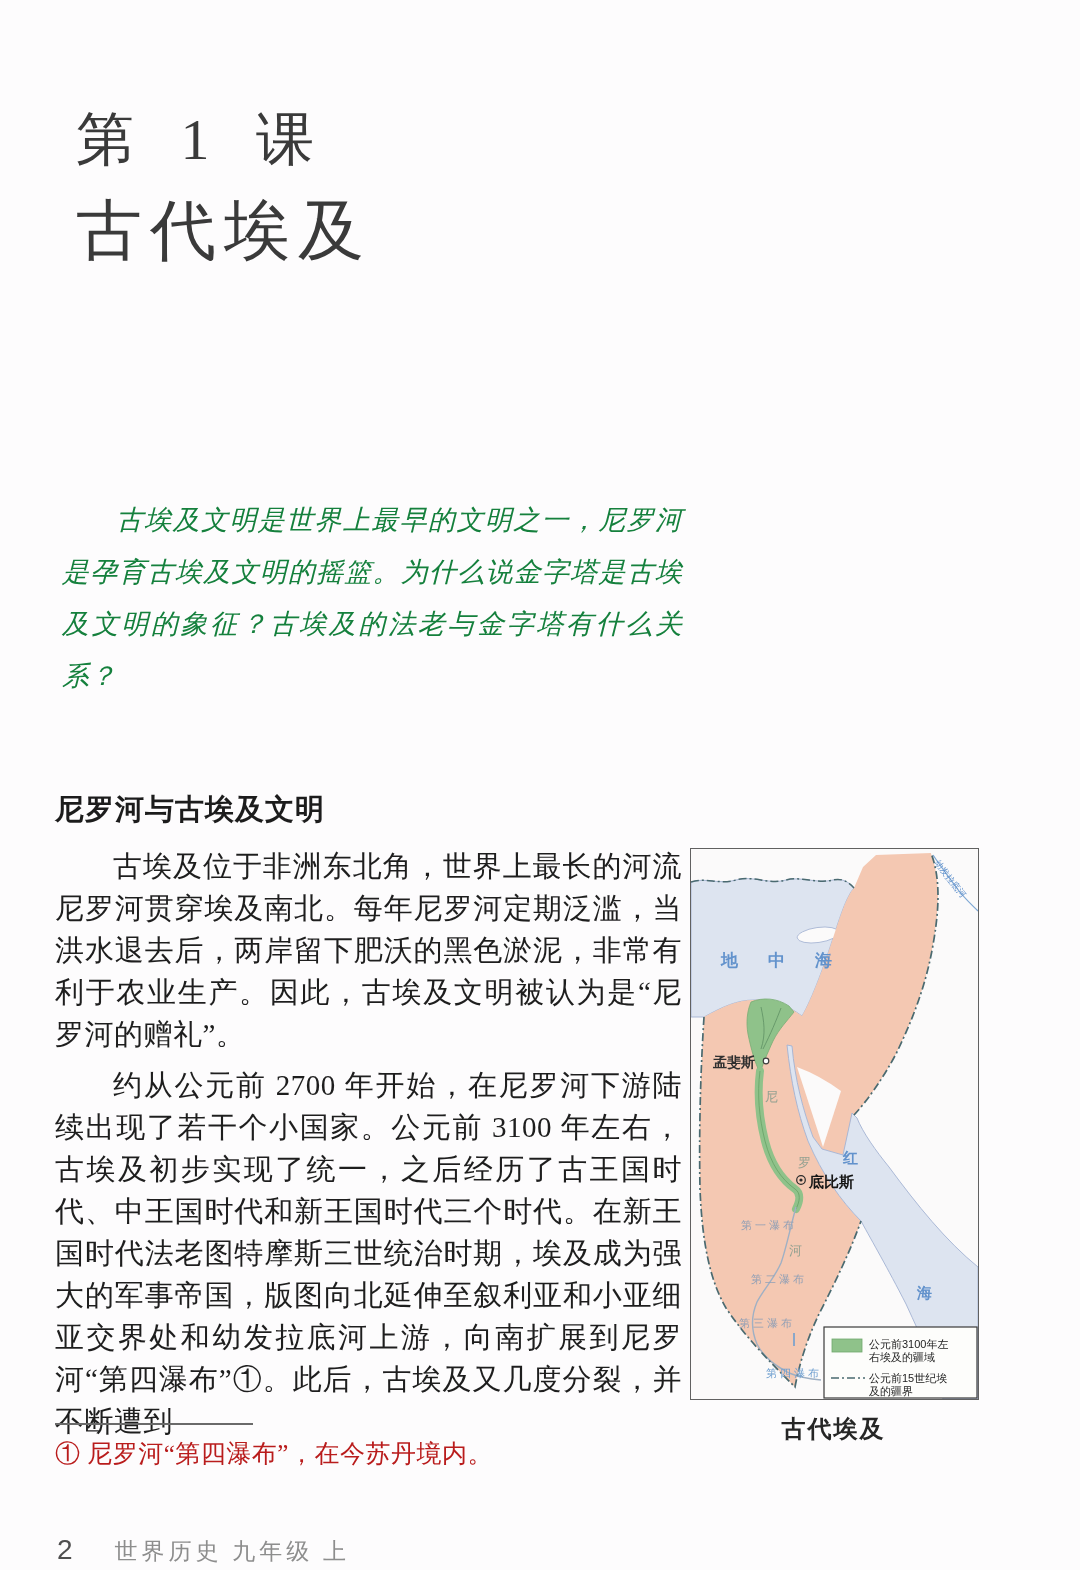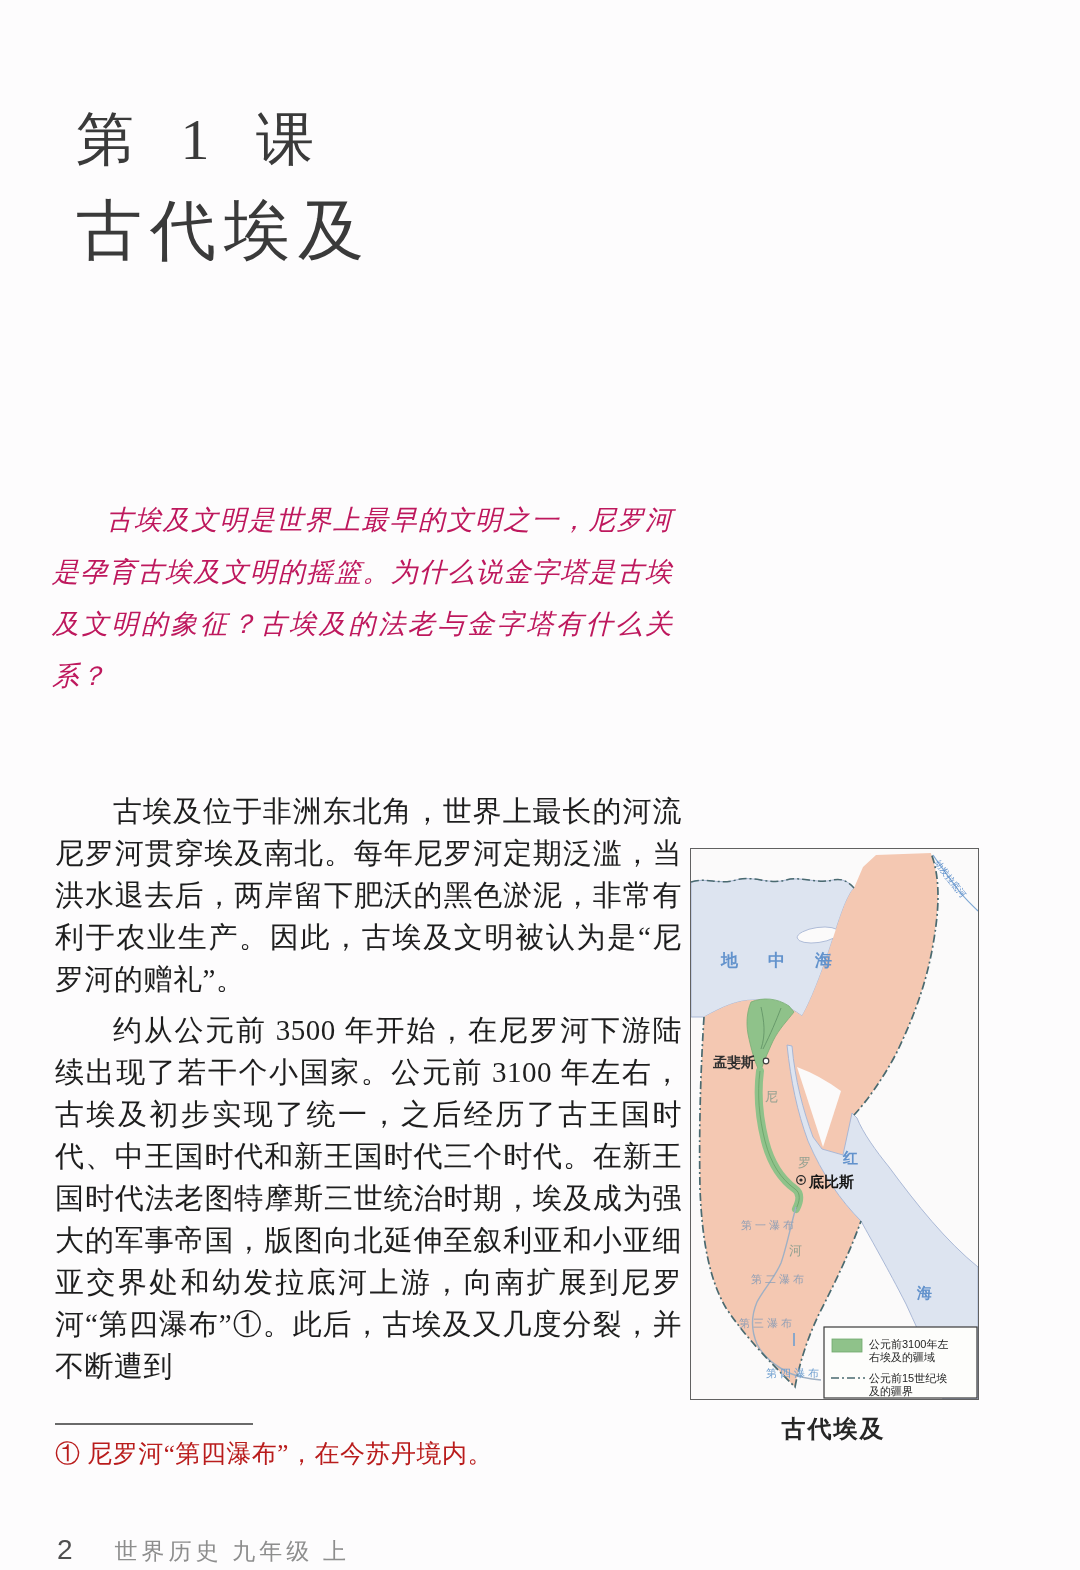--- a/index.html
+++ b/index.html
@@ -12,22 +12,22 @@
     color:#1f1f1f;
     margin:0 auto;
     padding-left:37px;
   }
   
   .title-block{position:absolute;left:76px;top:104px;color:#3a3a3a;}
   .title-line1{font-size:58px;letter-spacing:16px;line-height:1.25;}
   .title-line2{font-size:66px;letter-spacing:8px;line-height:1.2;margin-top:14px;}
   
   .intro{
-    position:absolute;left:52px;top:494px;width:620px;
-    font-size:27px;line-height:52px;color:#be185d;
+    position:absolute;left:62px;top:494px;width:620px;
+    font-size:27px;line-height:52px;color:#15803d;
     text-indent:2em;text-align:justify;font-style:italic;
   }
   
   .main-col{position:absolute;left:55px;top:790px;width:627px;}
   .section-heading{
     font-family:"Liberation Sans", sans-serif;
     font-size:29px;font-weight:bold;color:#1c1c1c;
     margin:0 0 15px 0;letter-spacing:1px;
   }
   .body-para{
@@ -56,22 +56,23 @@
 <div class="page">
 
   <div class="title-block">
     <div class="title-line1">第 1 课</div>
     <div class="title-line2">古代埃及</div>
   </div>
 
   <div class="intro">古埃及文明是世界上最早的文明之一，尼罗河是孕育古埃及文明的摇篮。为什么说金字塔是古埃及文明的象征？古埃及的法老与金字塔有什么关系？</div>
 
   <div class="main-col">
+    <h2 class="section-heading">尼罗河与古埃及文明</h2>
     <p class="body-para">古埃及位于非洲东北角，世界上最长的河流尼罗河贯穿埃及南北。每年尼罗河定期泛滥，当洪水退去后，两岸留下肥沃的黑色淤泥，非常有利于农业生产。因此，古埃及文明被认为是“尼罗河的赠礼”。</p>
-    <p class="body-para">约从公元前 3500 年开始，在尼罗河下游陆续出现了若干个小国家。公元前 3100 年左右，古埃及初步实现了统一，之后经历了古王国时代、中王国时代和新王国时代三个时代。在新王国时代法老图特摩斯三世统治时期，埃及成为强大的军事帝国，版图向北延伸至叙利亚和小亚细亚交界处和幼发拉底河上游，向南扩展到尼罗河“第四瀑布”①。此后，古埃及又几度分裂，并不断遭到</p>
+    <p class="body-para">约从公元前 2700 年开始，在尼罗河下游陆续出现了若干个小国家。公元前 3100 年左右，古埃及初步实现了统一，之后经历了古王国时代、中王国时代和新王国时代三个时代。在新王国时代法老图特摩斯三世统治时期，埃及成为强大的军事帝国，版图向北延伸至叙利亚和小亚细亚交界处和幼发拉底河上游，向南扩展到尼罗河“第四瀑布”①。此后，古埃及又几度分裂，并不断遭到</p>
   </div>
 
   <figure class="map-figure" style="margin:0">
     <svg class="map-svg" viewBox="0 0 287 550">
 
       <rect x="0" y="0" width="287" height="550" fill="#fbfafa"></rect>
 
       <path d="M0,33 C15,28 28,36 45,31 C62,26 78,36 95,31 C110,27 126,35 142,31 C150,29 157,32 163,39
            C156,47 151,62 143,86 C134,115 121,150 111,167
            C96,156 80,149 63,151 C46,151 31,158 13,168 L0,168 Z" fill="#dde4f0" stroke="#a3b2d2" stroke-width="0.9"></path>

